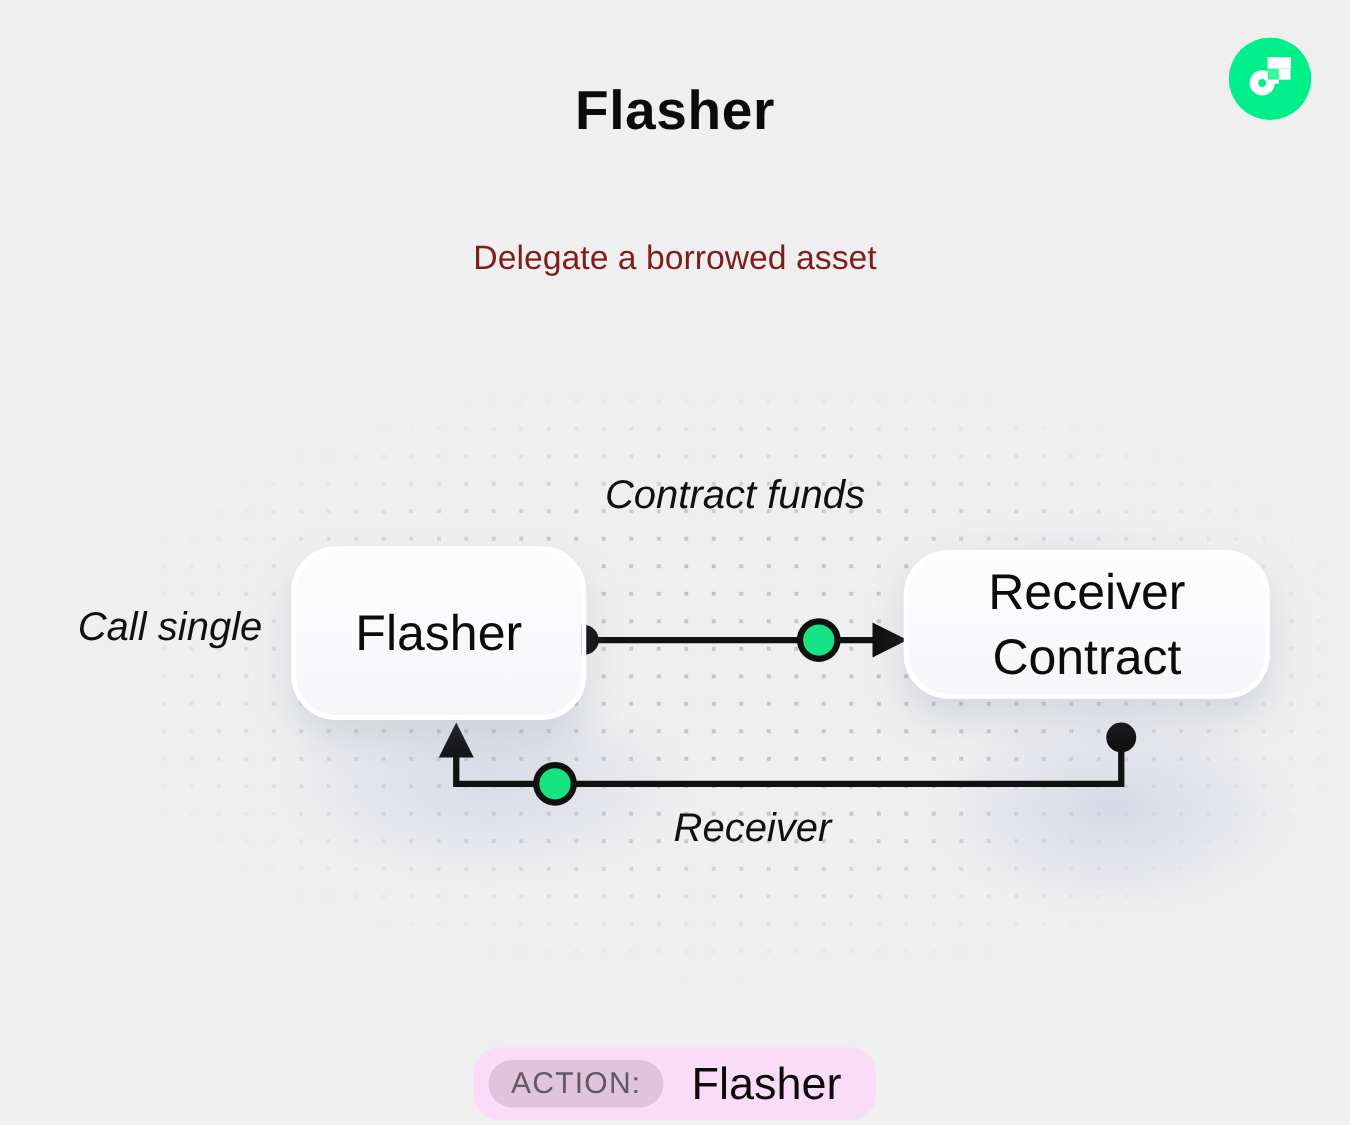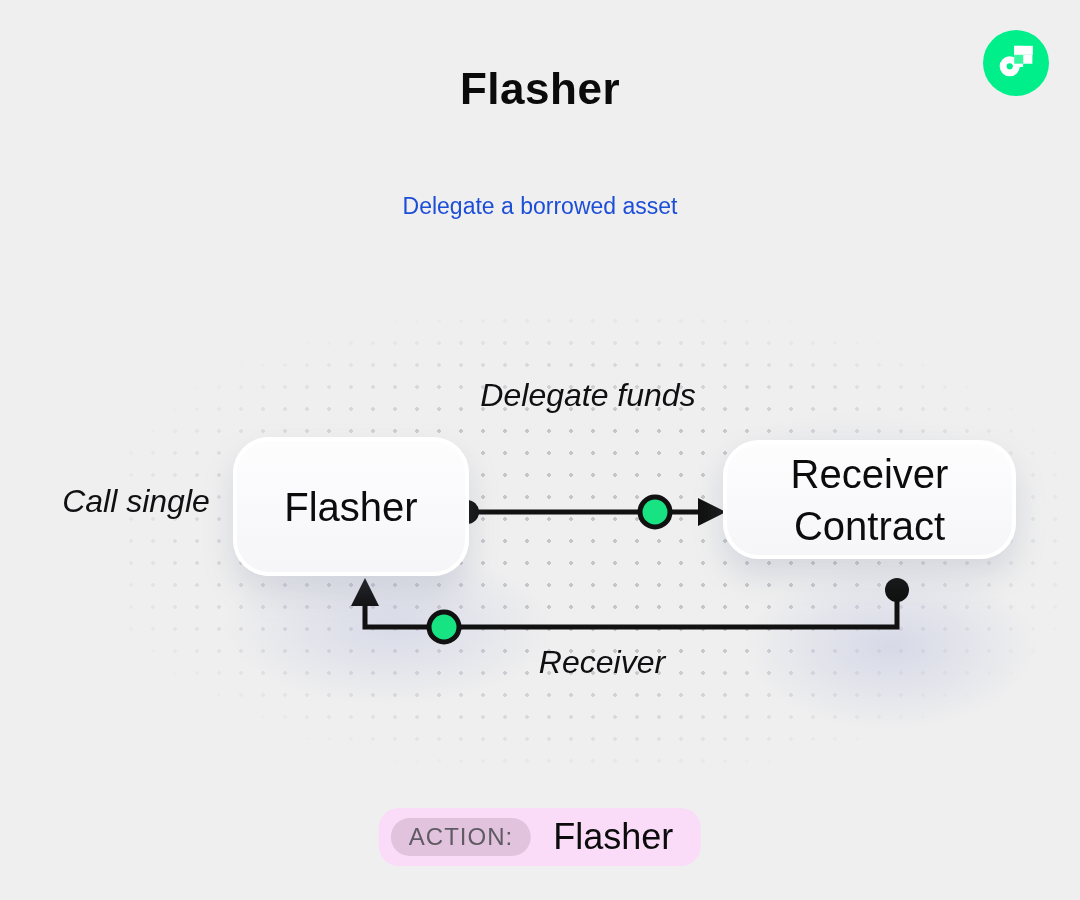--- a/index.html
+++ b/index.html
@@ -31,21 +31,21 @@
     left:640px;top:380px;width:420px;height:200px;
     background:radial-gradient(ellipse 50% 50% at 50% 50%,rgba(210,212,232,.35),transparent 72%);
   }
   
   .title{
     position:absolute;left:0;top:64px;width:1080px;text-align:center;
     font-size:44px;font-weight:800;letter-spacing:.5px;color:#0b0b0c;
   }
   .subtitle{
     position:absolute;left:0;top:182px;width:1080px;text-align:center;
-    font-size:23px;line-height:49px;font-weight:400;color:#1d4ed8;
+    font-size:27px;line-height:49px;font-weight:400;color:#7f1d1d;
   }
   
   .logo{position:absolute;left:983px;top:30px;width:66px;height:66px;}
   
   .node{
     position:absolute;display:flex;align-items:center;justify-content:center;
     background:linear-gradient(180deg,#fdfdfe 0%,#f6f6f9 100%);
     border:4px solid #ffffff;border-radius:36px;
     box-shadow:0 16px 30px rgba(125,130,165,.22);
     font-size:40px;color:#0c0c0d;text-align:center;line-height:52px;
@@ -58,21 +58,21 @@
     position:absolute;font-style:italic;font-size:32px;line-height:43px;
     text-align:center;color:#101012;
   }
   .label-delegate{left:468px;top:374px;width:240px;}
   .label-call{left:46px;top:477px;width:180px;line-height:48px;}
   .label-repayment{left:482px;top:641px;width:240px;}
   
   .arrows{position:absolute;left:0;top:0;width:1080px;height:900px;pointer-events:none;}
   
   .action-badge{
-    position:absolute;left:50%;top:808px;transform:translateX(-50%);
+    position:absolute;left:50%;top:838px;transform:translateX(-50%);
     height:58px;display:flex;align-items:center;gap:22px;
     background:#fadcf8;border-radius:20px;padding:0 28px 0 12px;
   }
   .action-chip{
     background:#e2c3dd;border-radius:999px;height:38px;
     display:flex;align-items:center;padding:0 18px;
     font-size:24px;letter-spacing:1px;color:#5f5a63;
   }
   .action-value{font-size:36px;color:#0c0c0d;}
 </style>
@@ -129,20 +129,20 @@
   </g>
 </svg>
 
 <div class="node node-flasher">
   <span>Flasher</span>
 </div>
 <div class="node node-receiver">
   <span>Receiver Contract</span>
 </div>
 
-<div class="flow-label label-delegate">Delegate funds</div>
+<div class="flow-label label-delegate">Contract funds</div>
 <div class="flow-label label-call">Call single</div>
 <div class="flow-label label-repayment">Receiver</div>
 
 <div class="action-badge">
   <span class="action-chip">ACTION:</span>
   <span class="action-value">Flasher</span>
 </div>
 
 </body></html>

